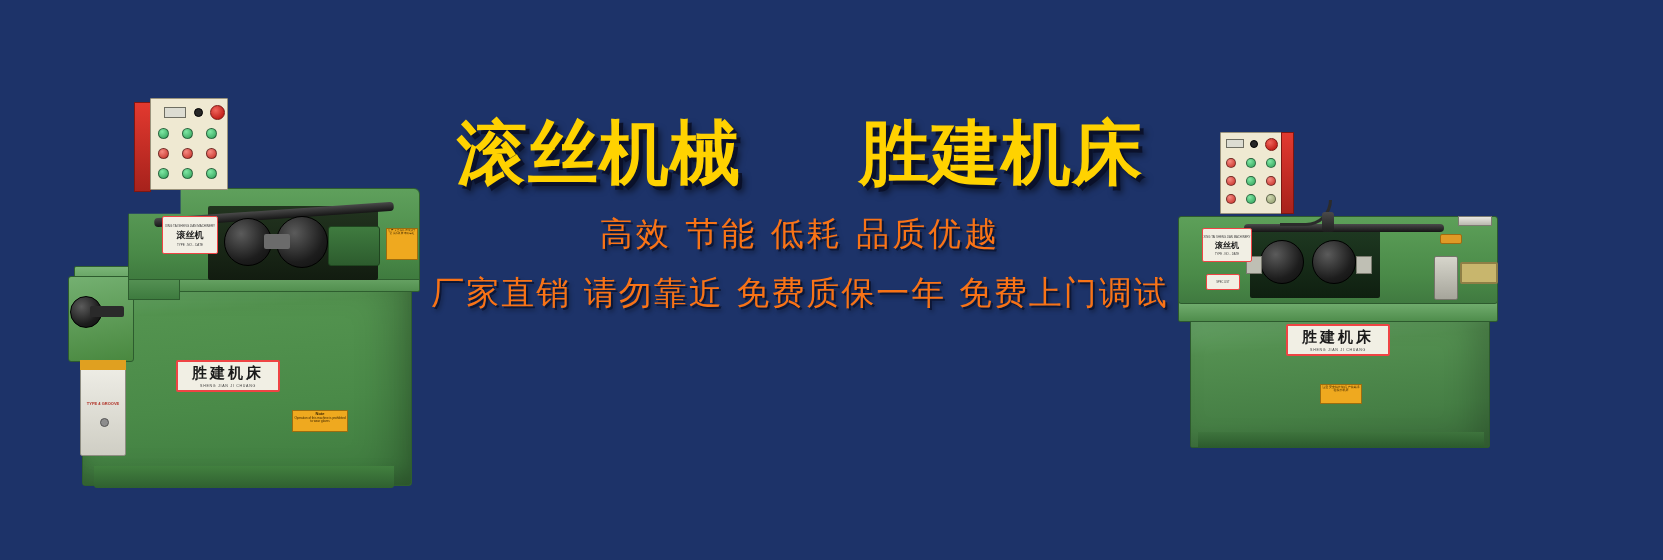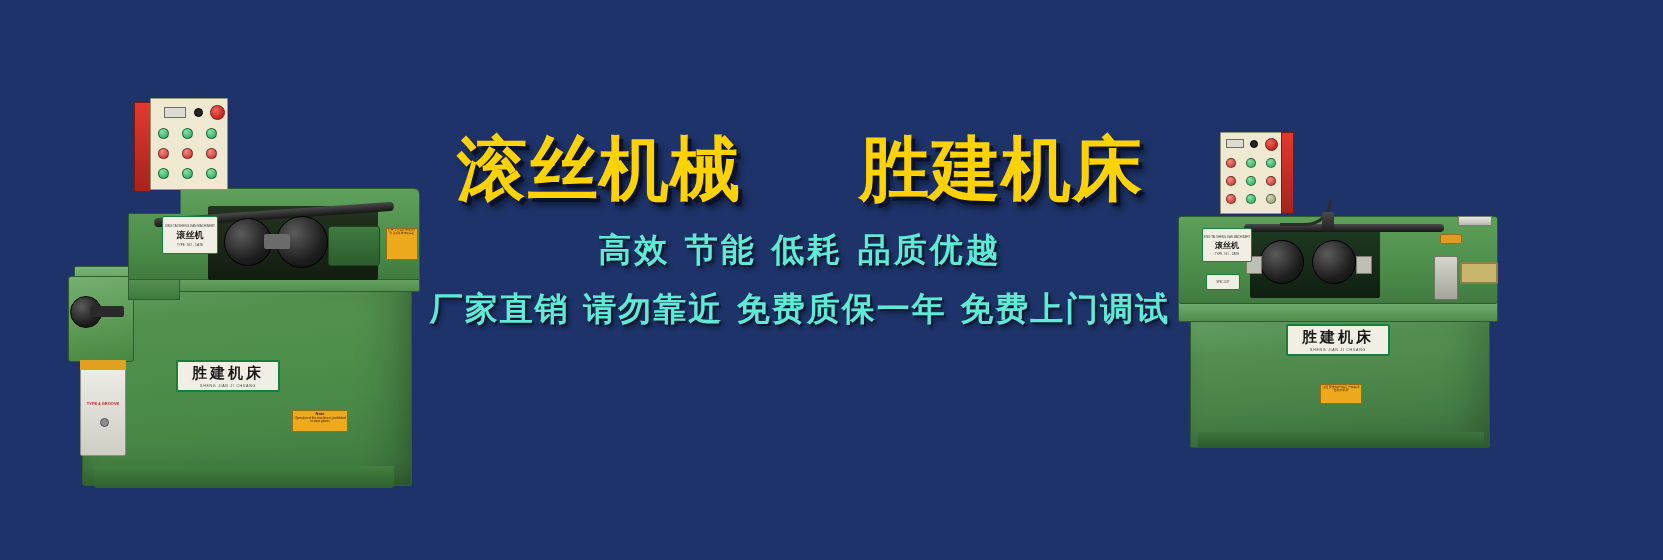--- a/index.html
+++ b/index.html
@@ -20,50 +20,50 @@
     text-align:center; z-index:6;
   }
   .company-name{
     font-family:"DejaVu Sans","Liberation Sans",sans-serif;
     font-size:52px; font-weight:bold; color:#ffffff;
     letter-spacing:2px; line-height:1.05;
     text-shadow: 3px 3px 0 rgba(8,14,36,.85), 4px 5px 5px rgba(0,0,0,.45);
     white-space:nowrap;
   }
   .headline{
-    margin-top:42px;
+    margin-top:26px;
     display:flex; justify-content:center; align-items:center;
     gap:118px;
     white-space:nowrap;
   }
   .headline span{
     font-family:"DejaVu Sans","Liberation Sans",sans-serif;
     font-size:70px; font-weight:bold; color:#ffd200;
     letter-spacing:1px; line-height:1;
     text-shadow: 4px 4px 0 rgba(10,16,40,.9), 6px 7px 6px rgba(0,0,0,.5);
   }
   .sub-line{
     font-family:"DejaVu Serif","Liberation Serif",serif;
-    font-weight:bold; color:#5eead4;
+    font-weight:normal; color:#f97316;
     text-shadow: 2px 2px 0 rgba(12,20,48,.85), 3px 4px 4px rgba(0,0,0,.4);
     white-space:nowrap;
   }
   .sub-1{ margin-top:24px; font-size:33px; letter-spacing:3px; }
   .sub-2{ margin-top:14px; font-size:33px; letter-spacing:2px; }
 
   
   .machine{ position:absolute; z-index:3; }
   .mach-left{ left:28px;  top:88px;  width:400px; height:400px; }
   .mach-right{ left:1172px; top:128px; width:400px; height:330px; }
 
   .m-body{ position:absolute; }
   .panel-face{ background:#efe9d2; border:1px solid #9a937c; }
   .nameplate{
     position:absolute; background:#f1efe4;
-    border:2px solid #15803d; border-radius:2px;
+    border:2px solid #ef4444; border-radius:2px;
     display:flex; flex-direction:column; align-items:center; justify-content:center;
     overflow:hidden;
   }
   .np-cn{ color:#1a1a1a; font-family:"DejaVu Serif","Liberation Serif",serif; font-weight:bold; white-space:nowrap; }
   .np-en{ color:#3b3b3b; font-family:"Liberation Sans",sans-serif; white-space:nowrap; }
   .warn-label{
     position:absolute; background:#efa91f; border:1px solid #9a6d10;
     overflow:hidden; line-height:1.15; color:#3a2400;
     font-family:"Liberation Sans",sans-serif; text-align:center; padding:1px;
   }

